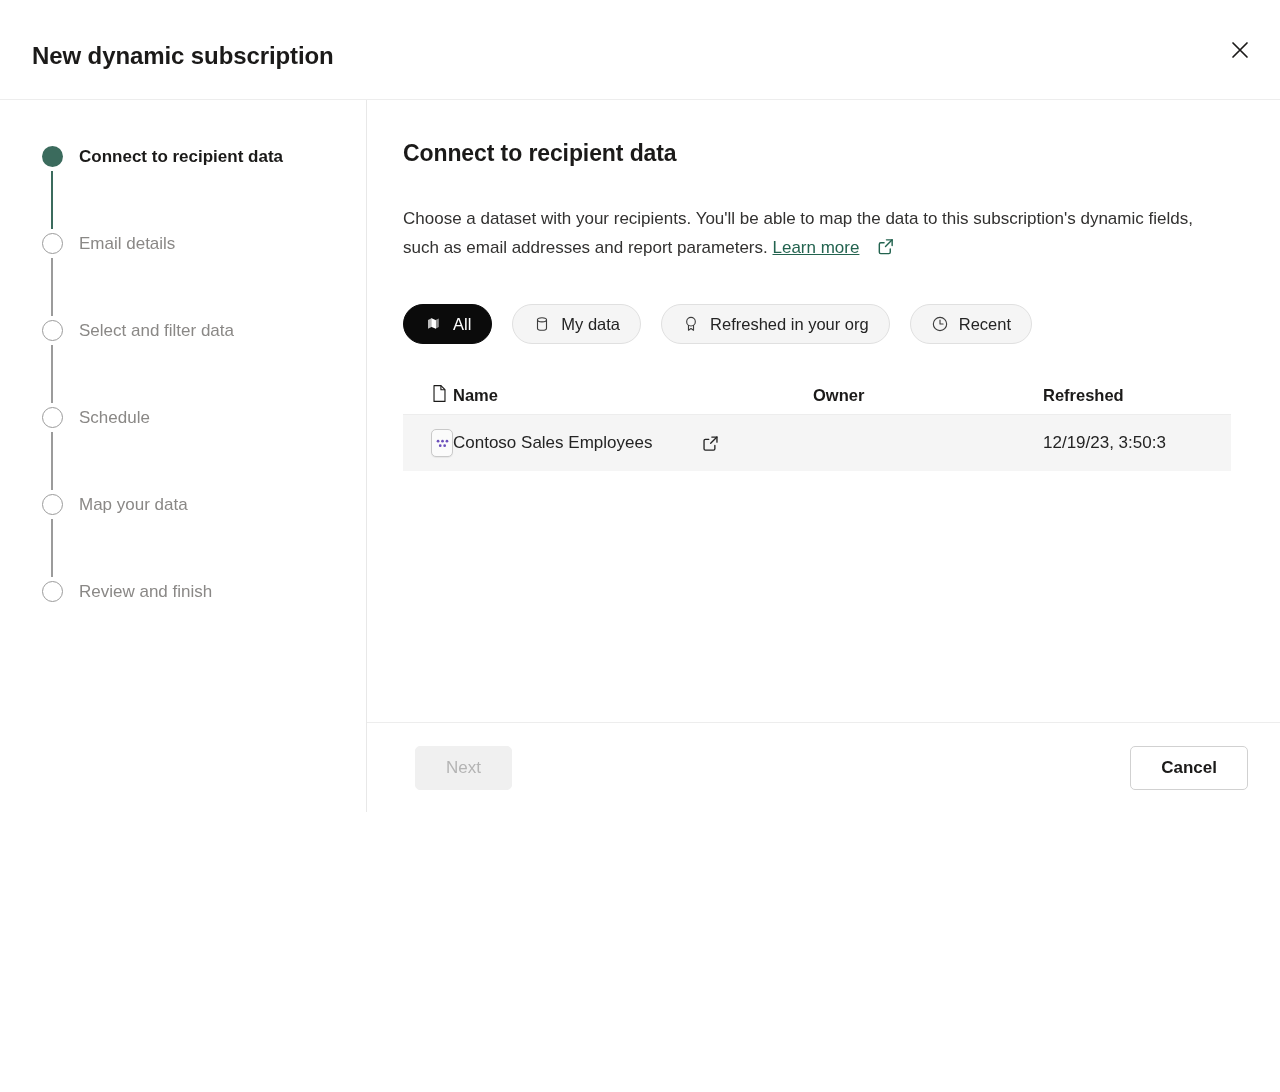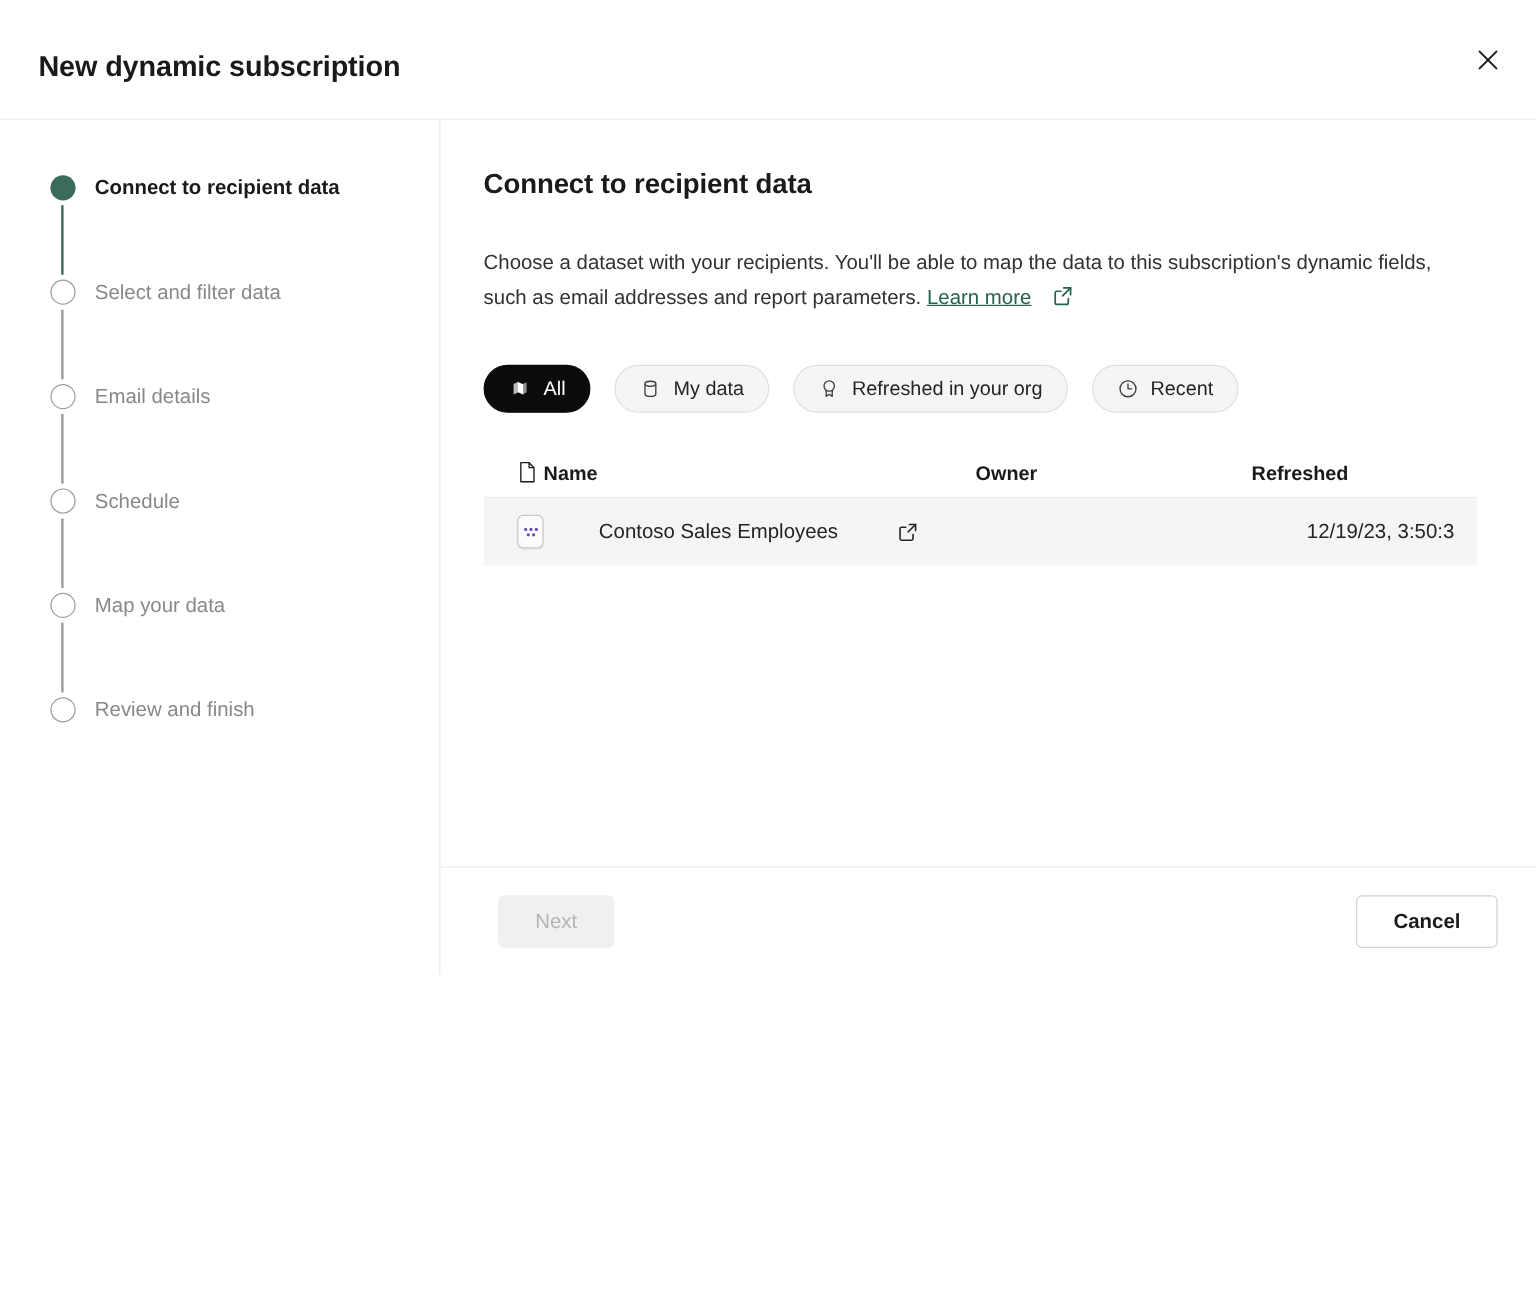--- a/index.html
+++ b/index.html
@@ -240,21 +240,20 @@
     height: 56px;
     font-size: 17px;
     color: #242424;
     background: #f5f5f5;
     cursor: pointer;
   }
   .trow .col-name {
     display: flex;
     align-items: center;
     gap: 0;
-    margin-left: 46px;
   }
   .ds-name { white-space: nowrap; }
   .row-ext-link {
     margin-left: 49px;
     display: flex;
     align-items: center;
     cursor: pointer;
   }
   .ds-icon {
     width: 28px;
@@ -330,29 +329,29 @@
           <div class="connector green"></div>
         </div>
         <div class="step-label current">Connect to recipient data</div>
       </div>
 
       <div class="step">
         <div class="step-marker">
           <div class="dot-idle"></div>
           <div class="connector"></div>
         </div>
-        <div class="step-label">Select and filter data</div>
+        <div class="step-label">Email details</div>
       </div>
 
       <div class="step">
         <div class="step-marker">
           <div class="dot-idle"></div>
           <div class="connector"></div>
         </div>
-        <div class="step-label">Email details</div>
+        <div class="step-label">Select and filter data</div>
       </div>
 
       <div class="step">
         <div class="step-marker">
           <div class="dot-idle"></div>
           <div class="connector"></div>
         </div>
         <div class="step-label">Schedule</div>
       </div>
 

